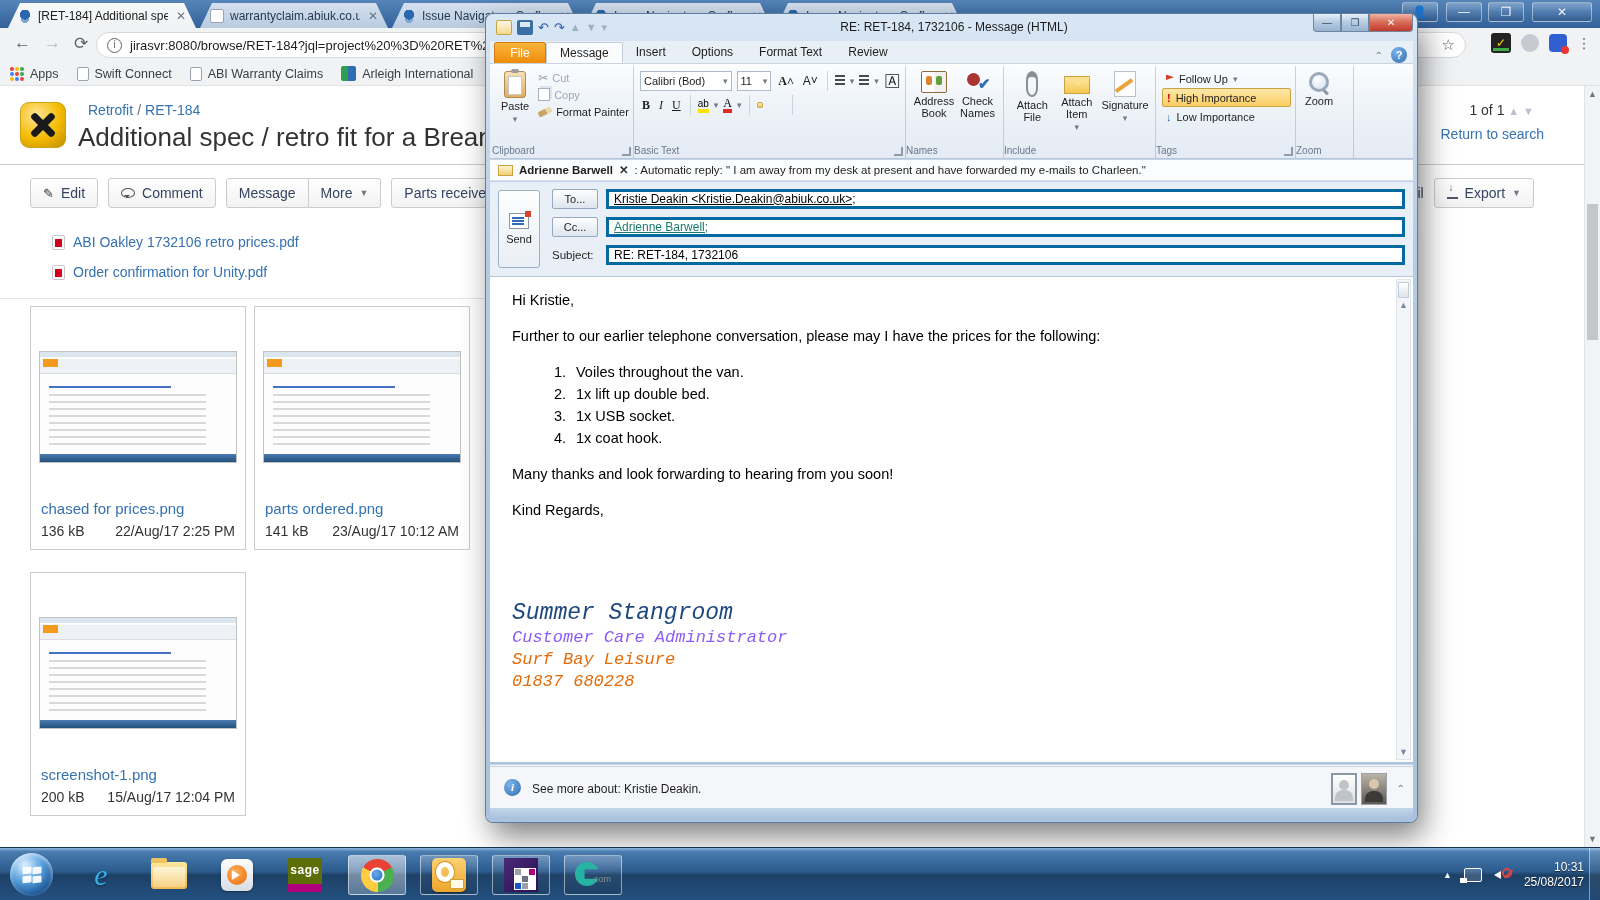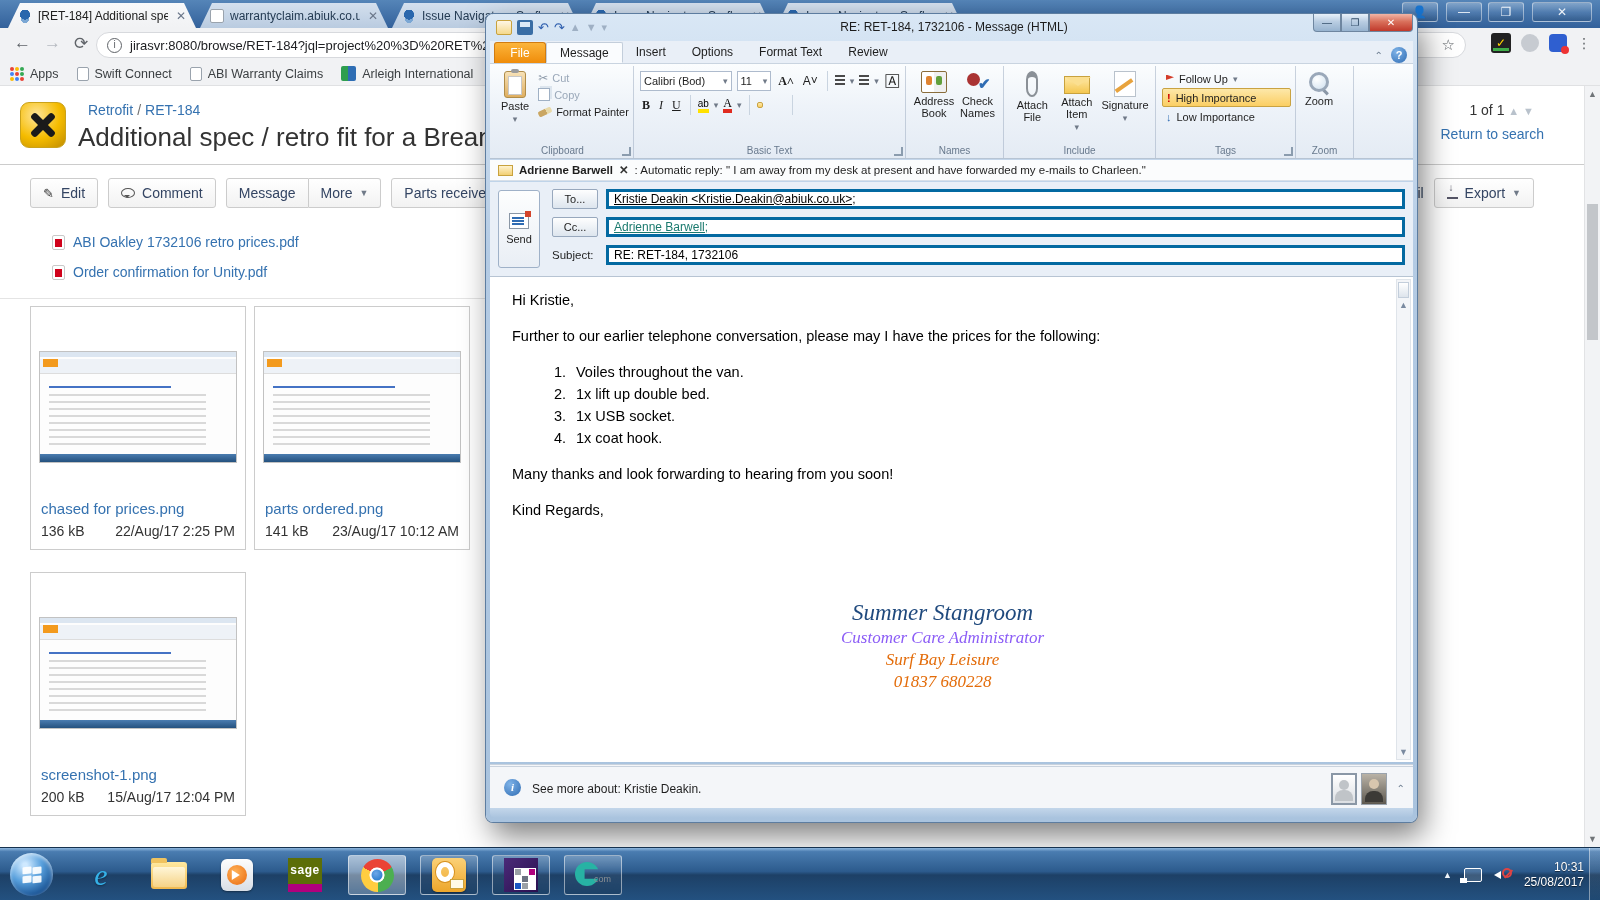--- a/index.html
+++ b/index.html
@@ -139,21 +139,21 @@
   .rtab{padding:0 13px;height:21px;line-height:21px;}
   .rtab.active{background:#fafcfe;border:1px solid #c3cedb;border-bottom:1px solid #fafcfe;border-radius:2px 2px 0 0;}
   .tabrt{margin-left:auto;display:flex;align-items:center;gap:8px;padding-right:6px;}
   .chev{color:#68798d;font-size:10px;}
   .helpq{width:16px;height:16px;border-radius:50%;background:radial-gradient(circle at 35% 30%,#7fb3e8,#2f6cb3);
      color:#fff;font-size:11px;text-align:center;line-height:16px;font-weight:bold;}
   .ribbon{position:absolute;left:4px;right:4px;top:50px;height:95px;display:flex;
      background:linear-gradient(#fbfdfe,#eef3f9 45%,#e4ebf4);
      border-bottom:1px solid #b7c4d3;padding:2px 0 0 2px;}
   .rgroup{position:relative;border-right:1px solid rgba(160,175,195,.55);padding:3px 4px 15px 6px;}
-  .rglabel{position:absolute;left:0;right:0;bottom:2px;text-align:center;font-size:10px;color:#68798d;margin-top:34px;}
+  .rglabel{position:absolute;left:0;right:0;bottom:2px;font-size:10px;color:#68798d;margin-top:34px;}
   .dlg{position:absolute;right:2px;bottom:2px;width:9px;height:9px;border-right:2px solid #8b9cae;border-bottom:2px solid #8b9cae;}
   .bigbtn{display:inline-flex;flex-direction:column;align-items:center;gap:2px;font-size:11px;
      color:#1e1e1e;text-align:center;padding:2px 3px;}
   .smrow{display:flex;align-items:center;gap:4px;font-size:11px;height:17px;color:#1e1e1e;}
   .smrow.dim{color:#9aa8b9;}
   .clipbd{width:22px;height:27px;background:#e8eef5;border:1px solid #b08d4a;border-radius:3px;position:relative;
      background:linear-gradient(#f7e2b8,#dfae5f);}
   .clipbd:after{content:"";position:absolute;left:3px;top:4px;right:3px;bottom:2px;background:#fff;border:1px solid #c8c8c8;}
   .clipbd:before{content:"";position:absolute;left:6px;top:-3px;width:8px;height:4px;background:#9c9c9c;border-radius:2px;}
   .scis{font-size:12px;color:#8b98a8;}
@@ -211,21 +211,21 @@
      display:flex;align-items:center;padding:0 5px;white-space:nowrap;overflow:hidden;}
   .toval{text-decoration:underline;}
   .ccval{text-decoration:underline;color:#1a7a6e;}
   .subjlbl{width:46px;font-size:11.5px;color:#1e1e1e;}
   .olbody{position:absolute;left:4px;right:4px;top:262px;bottom:60px;background:#fff;border-top:1px solid #b7c4d3;}
   .bodyin{position:absolute;left:22px;right:40px;top:14px;bottom:0;font-size:14.5px;color:#000;line-height:18px;}
   .bodyin p{margin:0 0 18px 0;}
   .bodyin ol{margin:0 0 18px 0;padding-left:58px;}
   .bodyin li{margin-bottom:4px;padding-left:6px;}
   .siggap{height:62px;}
-  .sig{font-family:Liberation Serif, serif;font-style:italic;text-align:center;}
+  .sig{font-family:Liberation Mono, monospace;font-style:italic;}
   .signame{font-size:23px;color:#1f497d;line-height:28px;}
   .sigrole{font-size:17px;color:#8b5cf6;line-height:22px;}
   .sigco{font-size:17px;color:#e36c0a;line-height:22px;}
   .sigph{font-size:17px;color:#e36c0a;line-height:22px;}
   .bscroll{position:absolute;right:2px;top:2px;bottom:2px;width:15px;background:#f3f5f8;border:1px solid #dfe4ea;}
   .bscroll .mini-ic{position:absolute;top:2px;left:1px;right:1px;height:16px;background:linear-gradient(#fff,#dde4ec);border:1px solid #c3cedb;}
   .bscroll .up{position:absolute;top:20px;left:0;right:0;text-align:center;color:#7a8aa0;font-size:9px;}
   .bscroll .dn{position:absolute;bottom:2px;left:0;right:0;text-align:center;color:#7a8aa0;font-size:9px;}
   .people{position:absolute;left:4px;right:4px;bottom:14px;height:44px;background:#f4f6f9;border-top:3px double #c9d2dd;}
   .pinfo{position:absolute;left:14px;top:12px;width:17px;height:17px;border-radius:50%;

